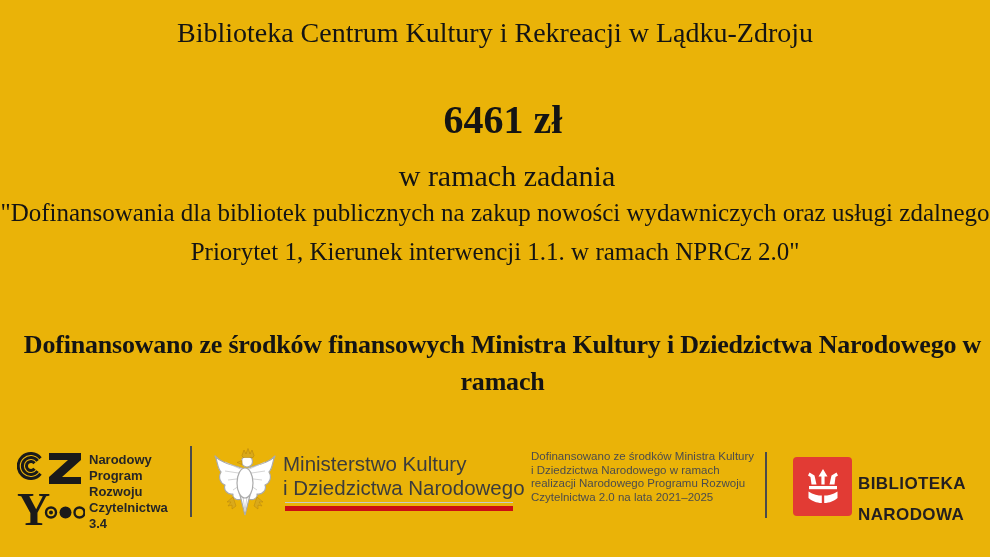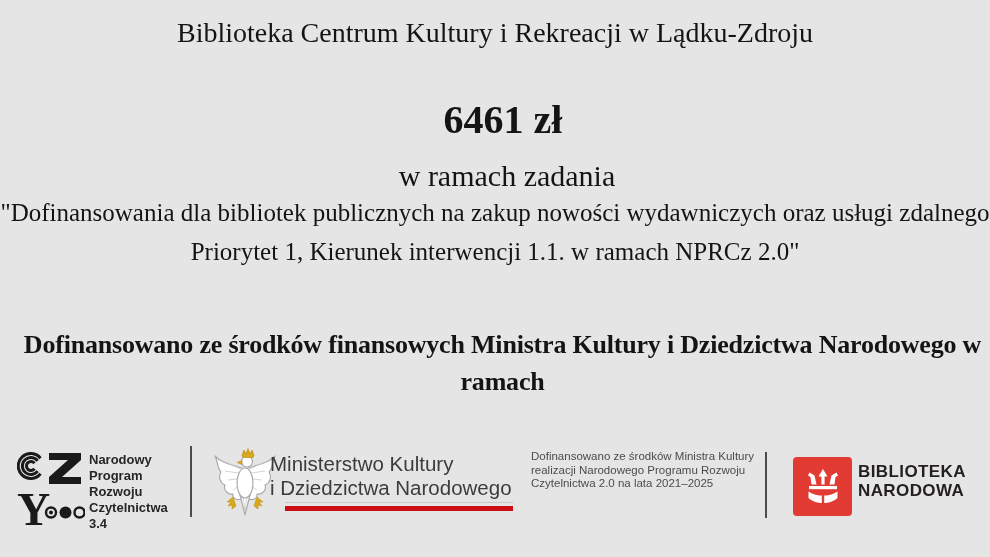--- a/index.html
+++ b/index.html
@@ -1,17 +1,17 @@
 <!DOCTYPE html>
 <html><head>
 <meta charset="utf-8">
 <style>
   html,body{margin:0;padding:0;background:#888;}
   .poster{
-    position:relative;width:990px;height:557px;background:#e5e5e5;
+    position:relative;width:990px;height:557px;background:#eab308;
     font-family:"Liberation Serif", serif;color:#141414;overflow:hidden;
     margin:0 auto;
   }
   .abs{position:absolute;}
   .center{left:0;width:990px;text-align:center;}
 
   .title-line{font-size:28px;line-height:34px;}
   .amount{font-size:40px;font-weight:bold;line-height:44px;padding-left:8px;}
   .zadanie{font-size:30px;line-height:36px;padding-left:12px;}
   .quote-line{font-size:25px;line-height:38.5px;}
@@ -19,21 +19,21 @@
 
   
   .footer-sans{font-family:"Liberation Sans", sans-serif;}
   .nprcz-text div{font-size:13px;font-weight:bold;line-height:16px;color:#262626;}
   .vdivider{width:2px;background:#4b4b4b;}
   .ministry-text div{font-size:20.5px;line-height:23.5px;color:#3c3c3c;}
   .ministry-thinline{height:1px;background:#c9c9c9;}
   .ministry-redline{height:5px;}
   .note-text div{font-size:11.5px;line-height:13.5px;color:#4c4c4c;}
   .bn-square{width:59px;height:59px;border-radius:4px;display:flex;align-items:center;justify-content:center;}
-  .bn-text div{font-size:17px;font-weight:bold;letter-spacing:0.4px;line-height:19px;color:#231f20;}
+  .bn-text div{font-size:17px;font-weight:bold;letter-spacing:0.4px;line-height:19px;color:#231f20;margin-top:12px;}
 </style>
 </head>
 <body>
 
 <div class="poster">
 
   <div class="abs center title-line" style="top:16px">Biblioteka Centrum Kultury i Rekreacji w Lądku-Zdroju</div>
 
   <div class="abs center amount" style="top:98px">6461 zł</div>
 
@@ -97,29 +97,30 @@
       <path d="M20 50 l-6 5 l4 0 l-3 4 l4 -1 l0 4 l4 -3 z" fill="#d9a91a" stroke="#b8860b" stroke-width="0.5"></path>
       <path d="M44 50 l6 5 l-4 0 l3 4 l-4 -1 l0 4 l-4 -3 z" fill="#d9a91a" stroke="#b8860b" stroke-width="0.5"></path>
 
       <circle cx="34" cy="14.5" r="5.5" fill="#ffffff" stroke="#ababab" stroke-width="1.2"></circle>
       <path d="M29 13.5 L24 15.5 L29 17.5 Z" fill="#d9a91a" stroke="#b8860b" stroke-width="0.5"></path>
 
       <path d="M29 8.5 L31 3 L33 7 L35 1.5 L37 7 L39 3 L41 8.5 L40 10.5 L30 10.5 Z" fill="#d9a91a" stroke="#b8860b" stroke-width="0.6"></path>
     </svg>
   </div>
 
-  <div class="abs footer-sans ministry-text" style="left:270px;top:452px">
+  <div class="abs footer-sans ministry-text" style="left:283px;top:452px">
     <div>Ministerstwo Kultury</div>
     <div>i Dziedzictwa Narodowego</div>
   </div>
   <div class="abs ministry-thinline" style="left:285px;top:502px;width:228px"></div>
   <div class="abs ministry-redline" style="left:285px;top:506px;width:228px;background:#cb0e13"></div>
 
   <div class="abs footer-sans note-text" style="left:531px;top:450px">
     <div>Dofinansowano ze środków Ministra Kultury</div>
+    <div>i Dziedzictwa Narodowego w ramach</div>
     <div>realizacji Narodowego Programu Rozwoju</div>
     <div>Czytelnictwa 2.0 na lata 2021–2025</div>
   </div>
 
   <div class="abs vdivider" style="left:765px;top:452px;height:66px"></div>
 
   <div class="abs bn-square" style="left:793px;top:457px;background:#e23b34">
     <svg width="40" height="40" viewBox="0 0 40 40">
       <g fill="#ffffff">
 

